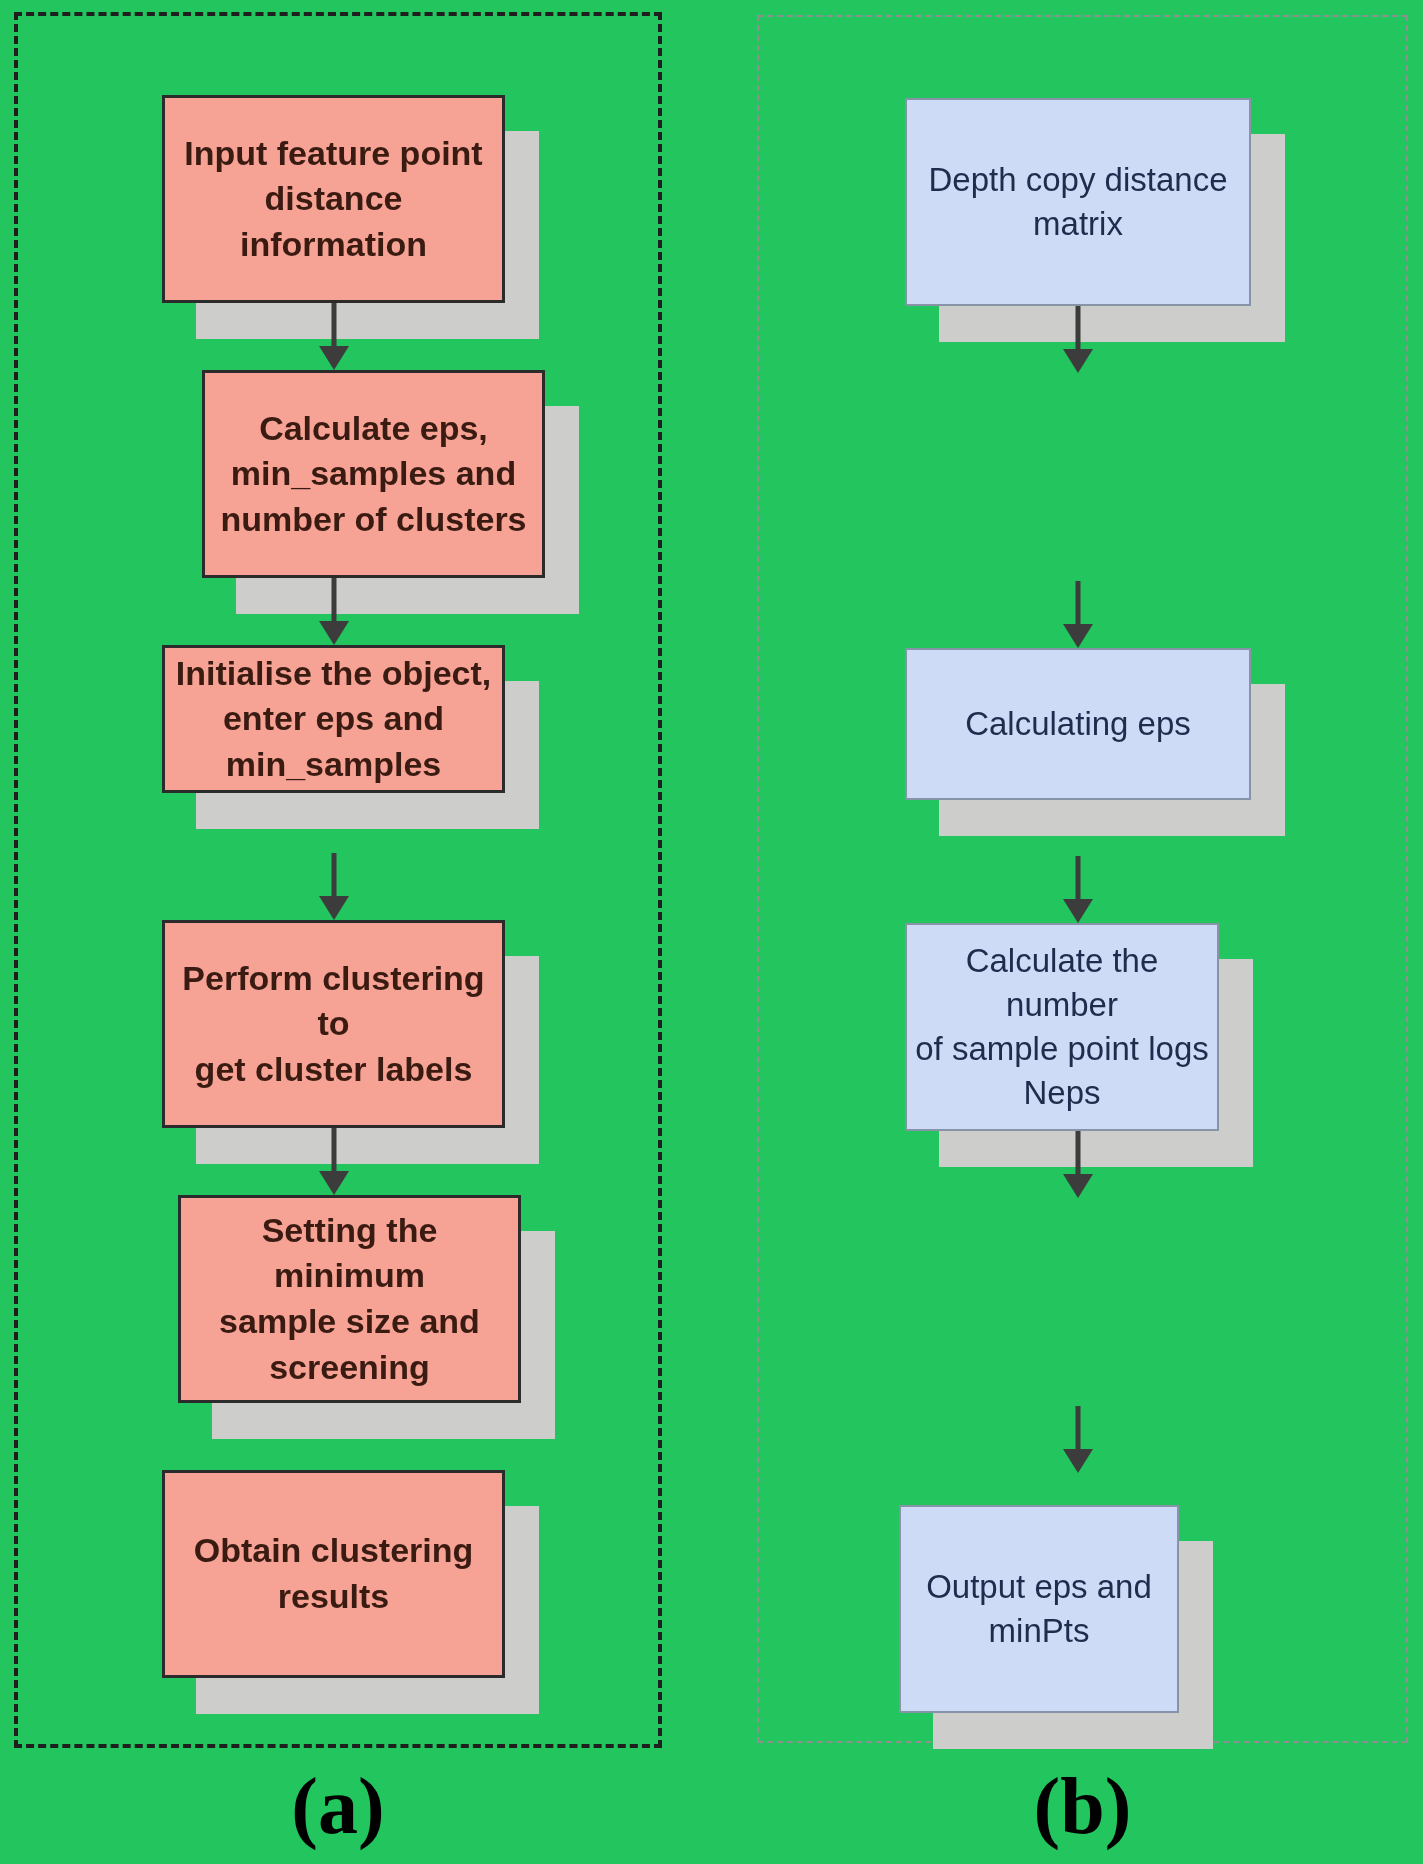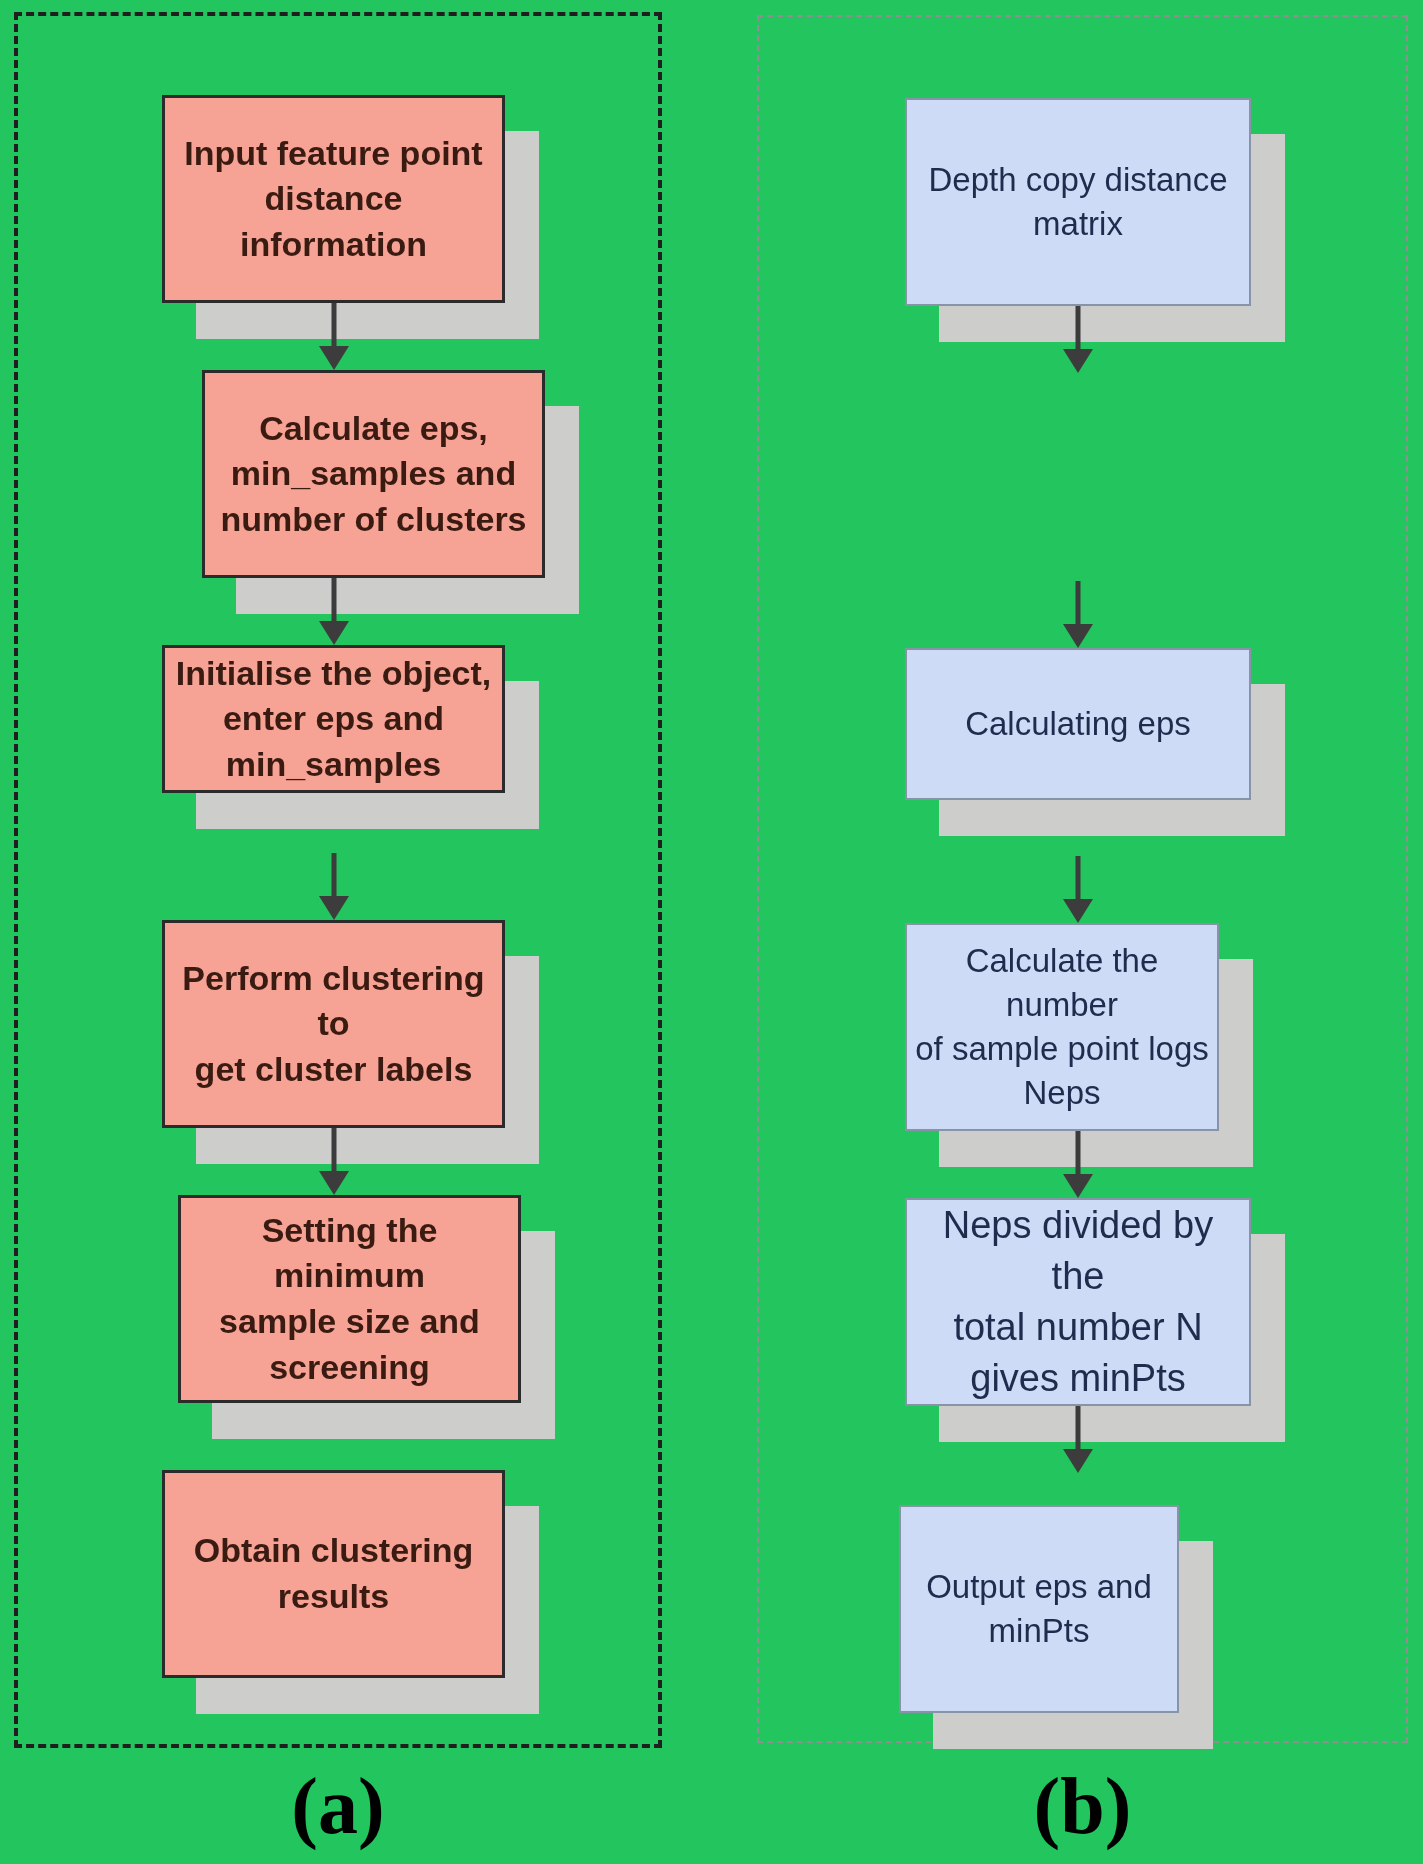--- a/index.html
+++ b/index.html
@@ -167,25 +167,20 @@
       </div>
       <div class="step" style="left: 146px; top: 906px; width: 314px; height: 208px;">
         <span class="step-label">Calculate the number
 of sample point logs
 Neps</span>
       </div>
       <div class="arrow" style="left: 304px; top: 1114px; height: 67px;">
         <span class="arrow-stem"></span>
         <span class="arrow-head"></span>
       </div>
-      <div class="step" style="left: 146px; top: 1181px; width: 346px; height: 208px;">
-        <span class="step-label big">Neps divided by the
-total number N
-gives minPts</span>
-      </div>
       <div class="arrow" style="left: 304px; top: 1389px; height: 67px;">
         <span class="arrow-stem"></span>
         <span class="arrow-head"></span>
       </div>
       <div class="step" style="left: 140px; top: 1456px; width: 280px; height: 208px; margin-top: 32px;">
         <span class="step-label">Output eps and
 minPts</span>
       </div>
     </section>
   <div class="caption caption-a">(a)</div>

